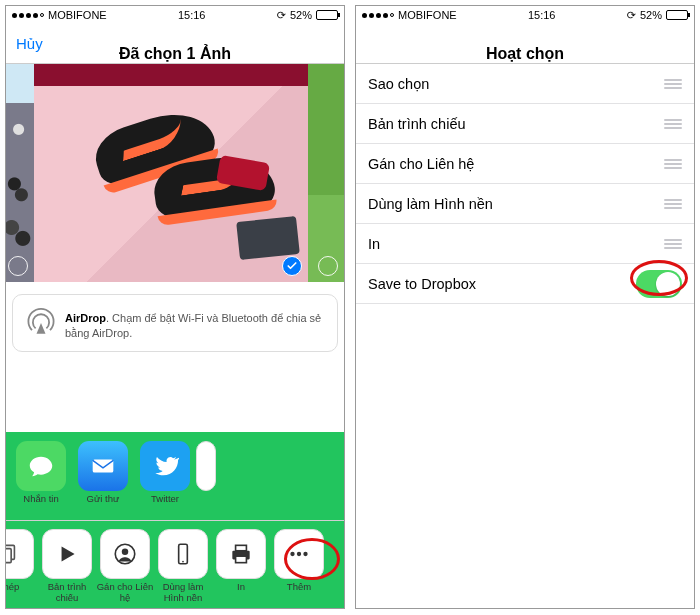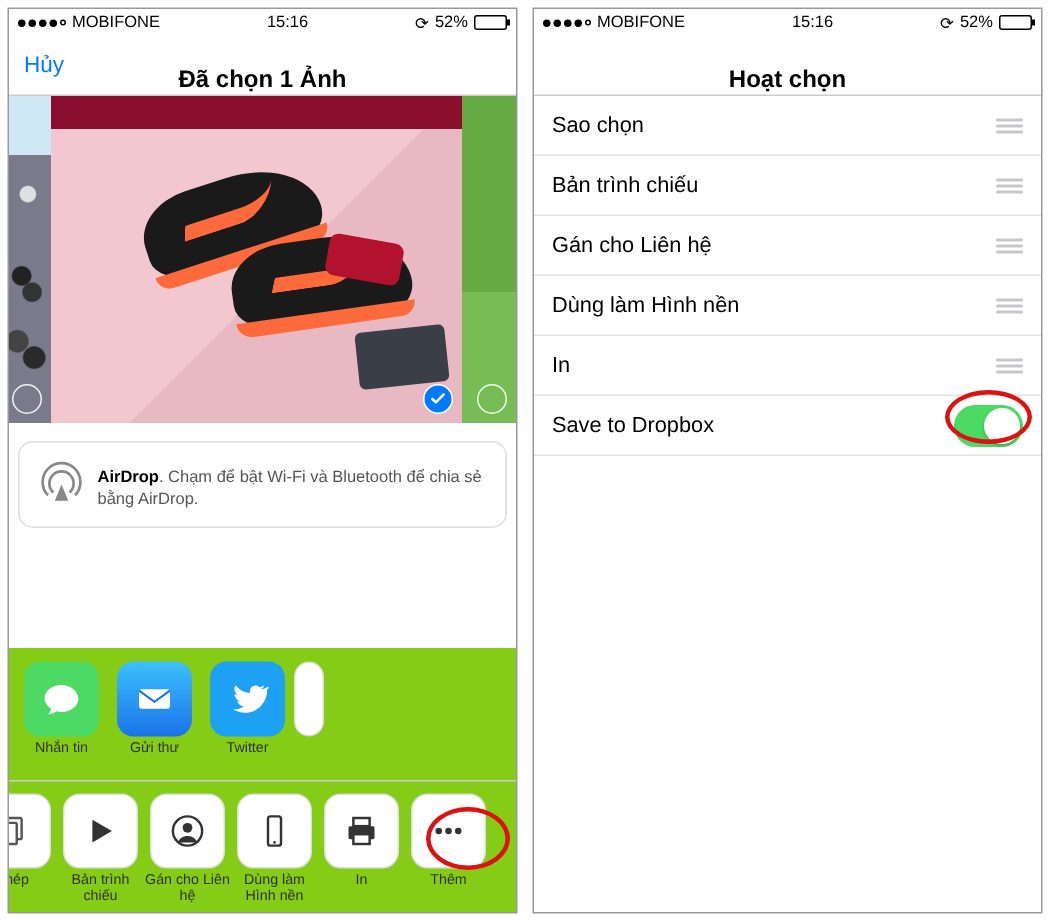--- a/index.html
+++ b/index.html
@@ -121,21 +121,21 @@
 .gap { height: 6px; background: #fff; }
 .airdrop-card {
   margin: 6px; border: 1px solid #ddd; border-radius: 10px; padding: 10px;
   display: flex; align-items: flex-end; gap: 6px; background: #fff;
 }
 .airdrop-icon {
   width: 36px; height: 36px; flex-shrink: 0; display:flex; align-items:center; justify-content:center;
 }
 .airdrop-text { font-size: 11px; color: #555; line-height: 1.35; }
 .airdrop-text b { color: #000; font-weight: 600; }
-.sheet-bg { background: #84cc16; padding-top: 1px; }
+.sheet-bg { background: #22c55e; padding-top: 1px; }
 .share-row, .action-row {
   display: flex; overflow: hidden; padding: 8px 4px 4px;
 }
 .share-item, .action-item {
   flex: 0 0 62px; display: flex; flex-direction: column; align-items: center; gap: 3px;
 }
 .action-item { flex: 0 0 58px; }
 .share-icon {
   width: 50px; height: 50px; border-radius: 11px; display:flex; align-items:center; justify-content:center;
 }

